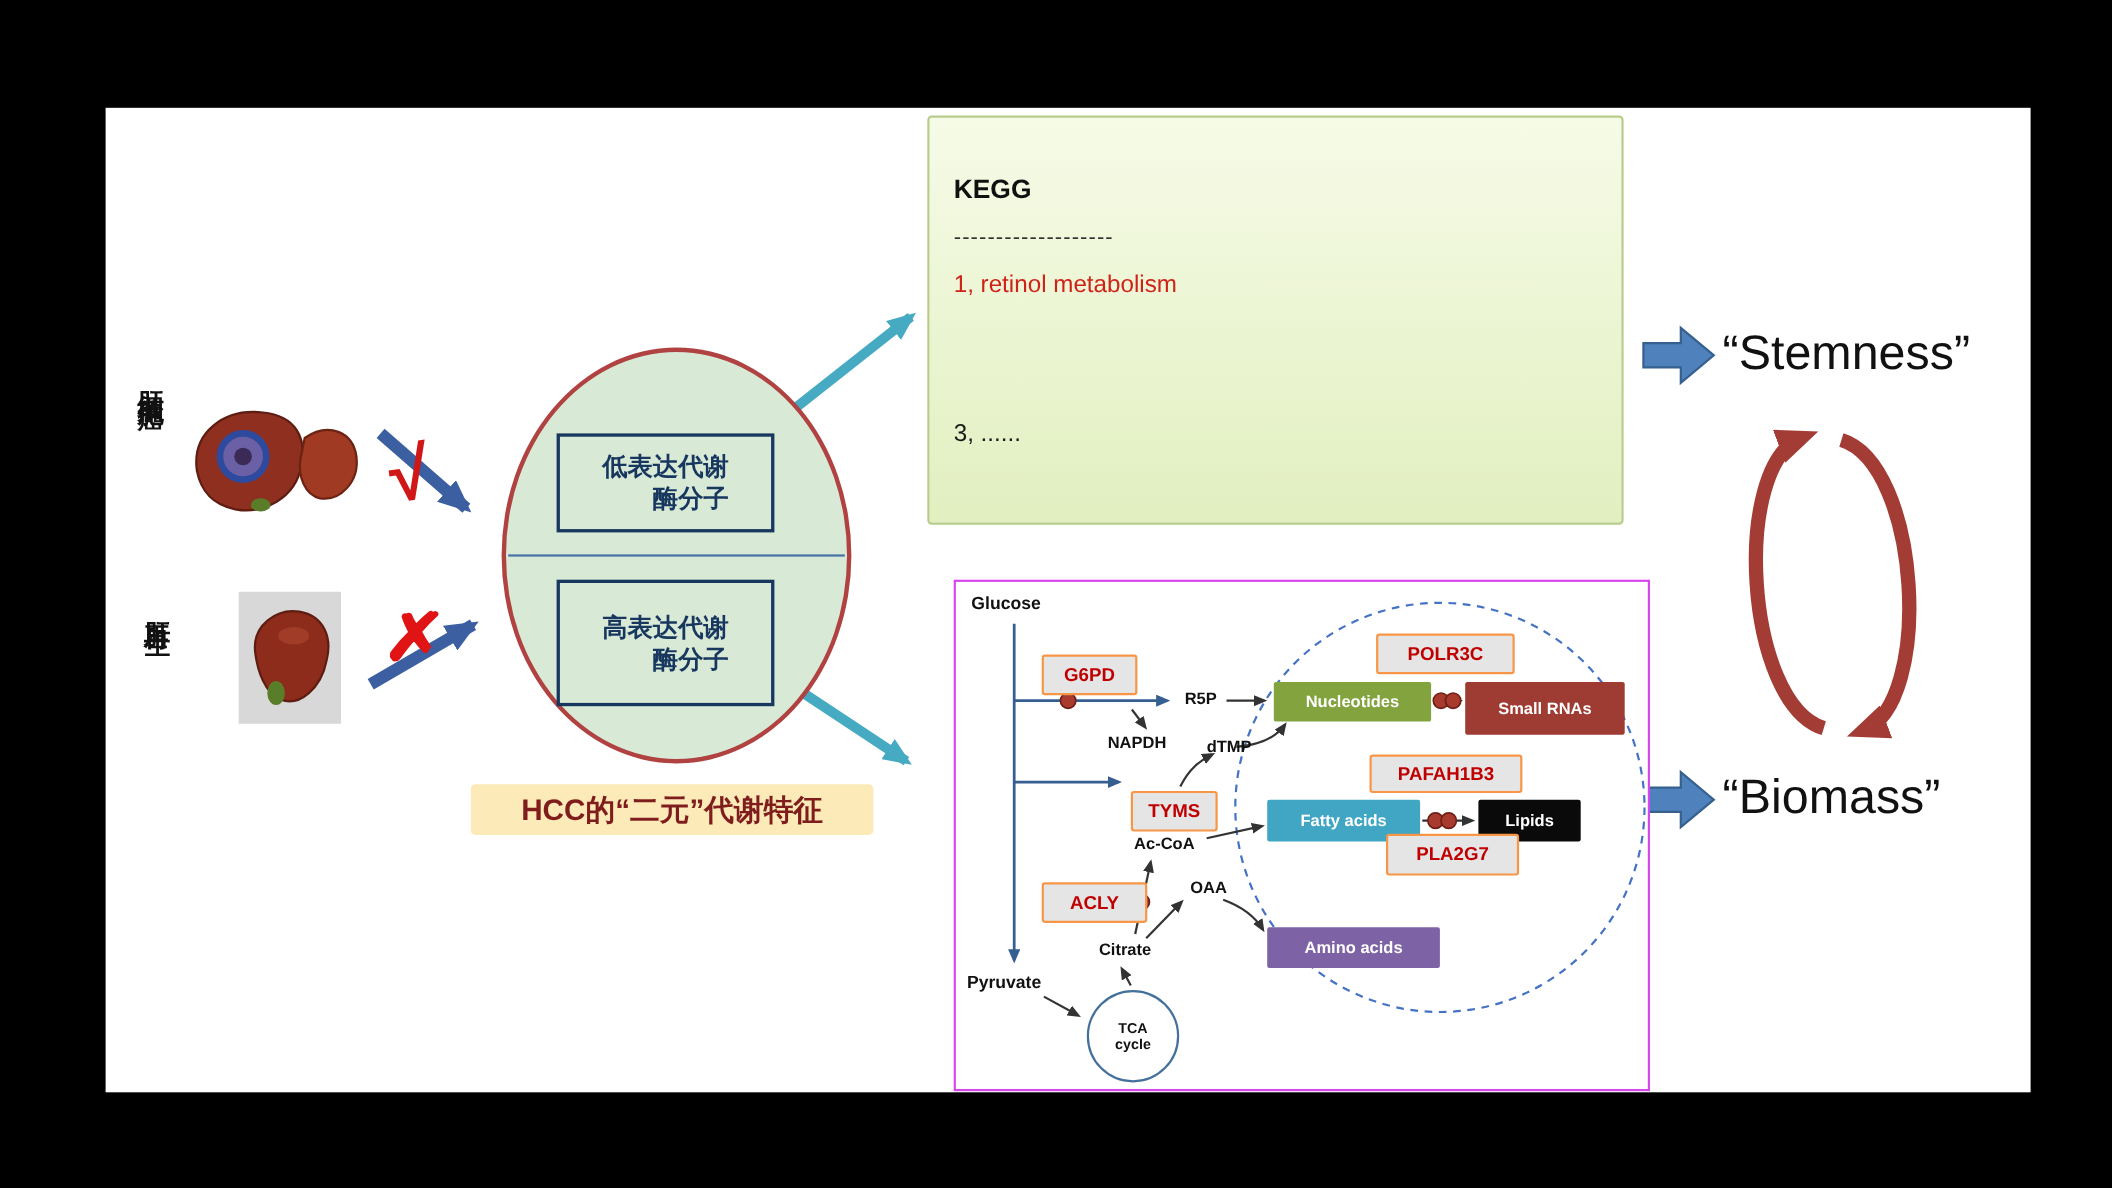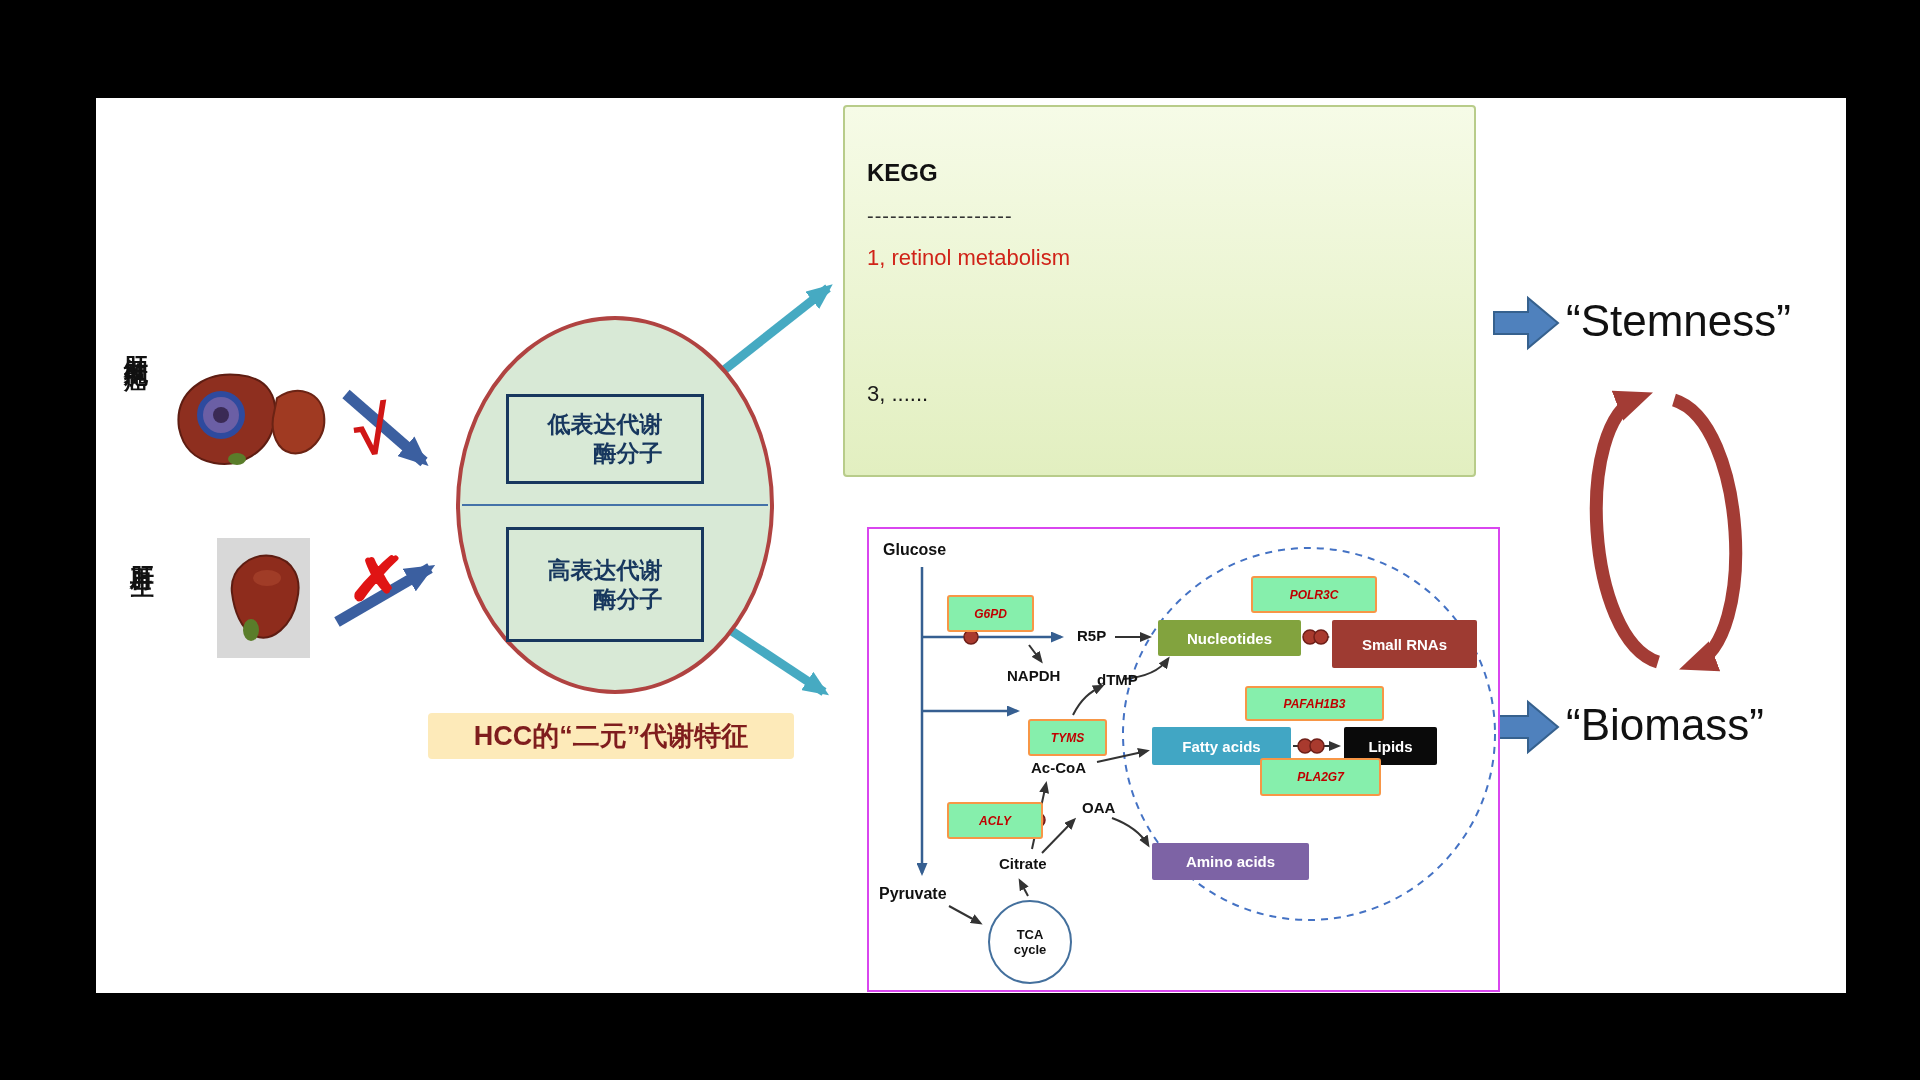--- a/index.html
+++ b/index.html
@@ -40,22 +40,22 @@
   .kegg-divider{left:22px;top:98px;font-size:20px;color:#333;letter-spacing:1px;}
   .kegg-item{left:22px;font-size:22px;color:#1a1a1a;}
   .kegg-item.red{color:#d02318;}
   
   .pathway{
     left:747px;top:429px;width:633px;height:465px;box-sizing:border-box;
     background:#fff;border:2px solid #d946ef;margin-left:24px;
   }
   .plabel{position:absolute;font-weight:bold;color:#111;font-size:15px;}
   .gene-box{
-    position:absolute;border:2px solid #f79646;background:#86efac;color:#c00000;font-weight:bold;
-    display:flex;align-items:center;justify-content:center;border-radius:3px;font-size:12px;box-sizing:border-box;font-style:italic;
+    position:absolute;border:2px solid #f79646;background:#e5e5e5;color:#c00000;font-weight:bold;
+    display:flex;align-items:center;justify-content:center;border-radius:3px;font-size:17px;box-sizing:border-box;
   }
   .met-box{
     position:absolute;color:#fff;font-weight:bold;display:flex;align-items:center;justify-content:center;
     font-size:15px;border-radius:2px;box-sizing:border-box;
   }
   .tca-circle{
     position:absolute;left:119px;top:371px;width:84px;height:84px;border-radius:50%;
     border:2px solid #44709d;display:flex;align-items:center;justify-content:center;text-align:center;
     font-weight:bold;font-size:13px;color:#111;box-sizing:border-box;background:#fff;
   }

